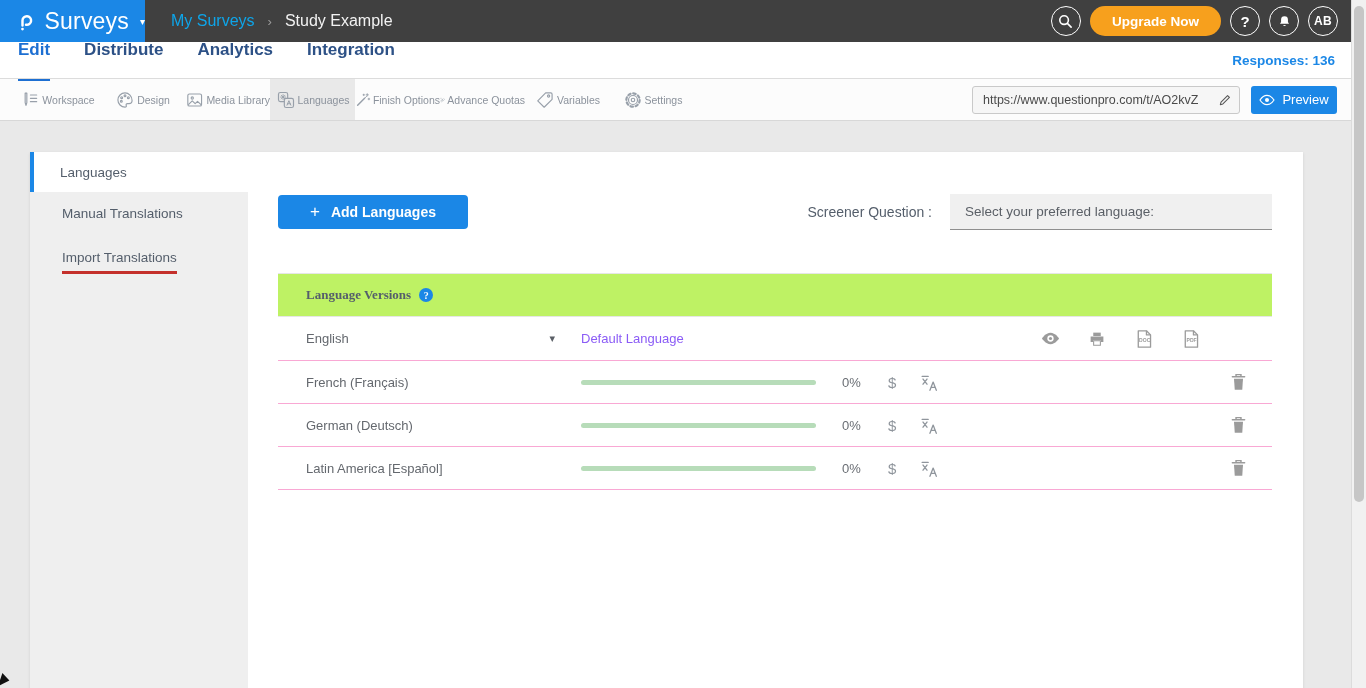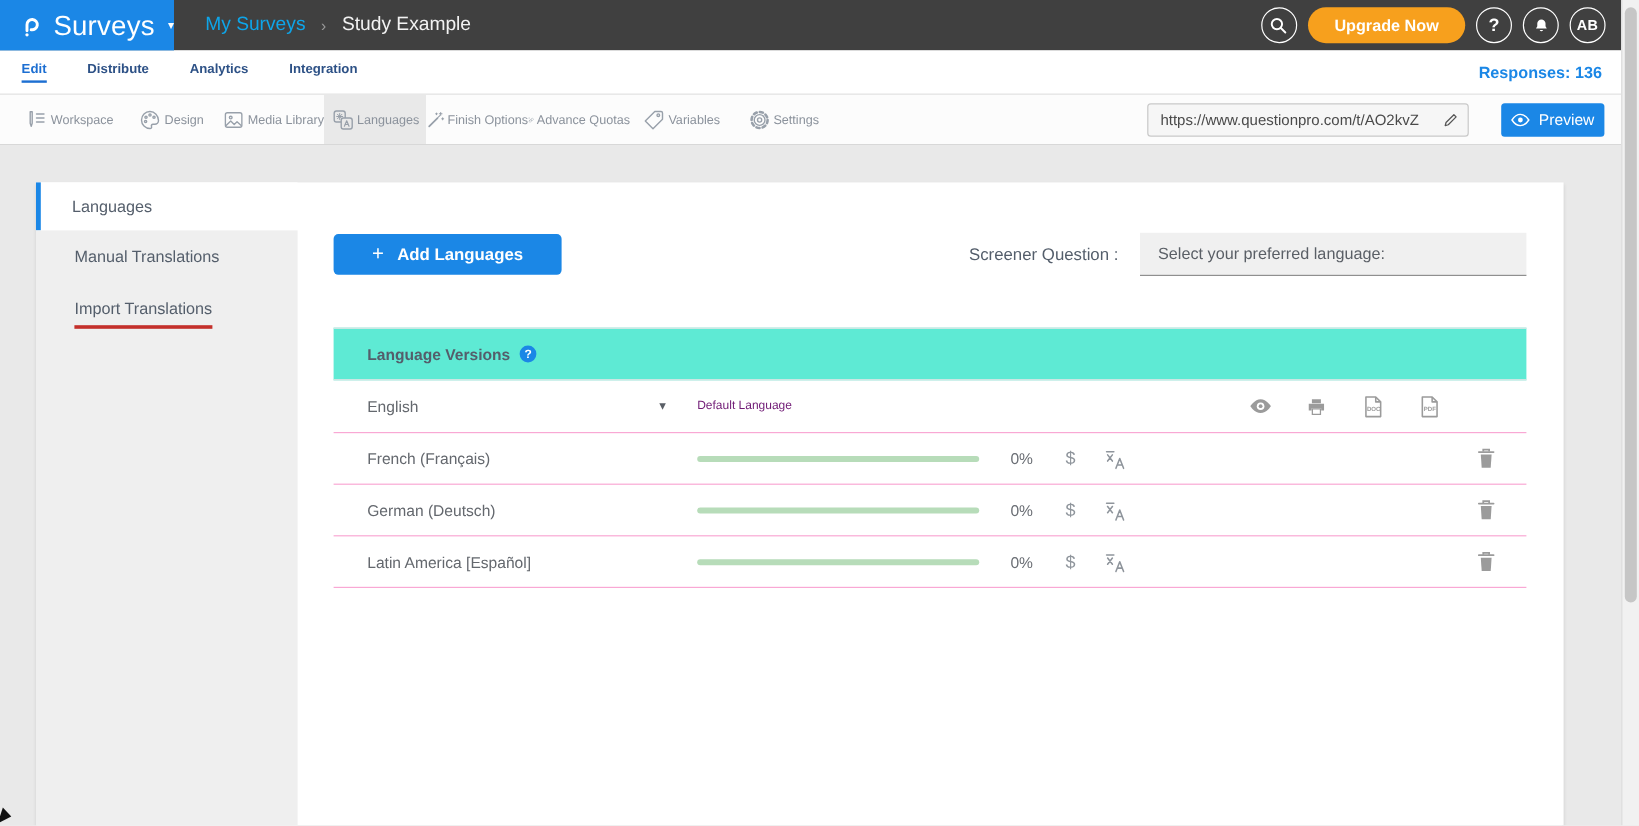--- a/index.html
+++ b/index.html
@@ -18,32 +18,32 @@
   .crumb-sep { color:#9a9a9a; font-size:13px; }
   .crumb-current { color:#f2f2f2; font-size:16px; }
   .top-actions { margin-left:auto; margin-right:13px; display:flex; align-items:center; gap:9px; }
   .circle-btn { width:30px; height:30px; border-radius:50%; border:1.6px solid #fff; background:transparent; color:#fff; display:flex; align-items:center; justify-content:center; cursor:pointer; font-family:inherit; }
   .circle-btn.help { font-size:15px; font-weight:700; }
   .circle-btn.avatar { font-size:12px; font-weight:700; letter-spacing:.3px; }
   .upgrade-btn { height:30px; border:none; border-radius:15px; background:#f7a01d; color:#fff; font-size:13.5px; font-weight:700; padding:0 22px; cursor:pointer; font-family:inherit; }
 
   
   .tabbar { height:37px; background:#fff; border-bottom:1px solid #dcdcdc; display:flex; align-items:center; padding-left:18px; }
-  .tab { font-size:11px; font-weight:700; color:#2d5186; margin-right:34px; padding-bottom:3px; border-bottom:2px solid transparent; cursor:pointer; }
+  .tab { font-size:17px; font-weight:700; color:#2d5186; margin-right:34px; padding-bottom:19px; border-bottom:2px solid transparent; cursor:pointer; }
   .tab.active { color:#1d6fd2; border-bottom-color:#1d6fd2; }
   .responses { margin-left:auto; margin-right:16px; color:#1b87e6; font-size:13.5px; font-weight:700; }
 
   
   .toolbar { height:42px; background:#fcfcfc; border-bottom:1px solid #d8d8d8; display:flex; align-items:center; }
   .tool-items { display:flex; padding-left:15px; height:100%; }
   .tool-item { width:85px; height:100%; display:flex; flex-direction:row; align-items:center; justify-content:center; gap:2px; cursor:pointer; }
   .tool-item.active { background:#e9e9e9; }
   .tool-item svg { width:20px; height:20px; stroke:#98a0aa; fill:none; stroke-width:1.4; stroke-linecap:round; stroke-linejoin:round; }
   .tool-label { font-size:10.5px; color:#8b929c; white-space:nowrap; }
-  .toolbar-right { margin-left:auto; margin-right:14px; display:flex; align-items:center; gap:27px; }
+  .toolbar-right { margin-left:auto; margin-right:14px; display:flex; align-items:center; gap:11px; }
   .url-box { width:268px; height:28px; background:#f6f6f6; border:1px solid #c9c9c9; border-radius:3px; display:flex; align-items:center; }
   .url-box input { flex:1; min-width:0; border:none; background:transparent; font-size:12.5px; color:#4a4a4a; padding:0 4px 0 10px; outline:none; font-family:inherit; }
   .url-edit { width:28px; height:100%; display:flex; align-items:center; justify-content:center; cursor:pointer; }
   .preview-btn { width:86px; height:28px; background:#1b87e6; border:none; border-radius:3px; color:#fff; font-size:13px; display:flex; align-items:center; justify-content:center; gap:7px; cursor:pointer; font-family:inherit; }
 
   
   .content { position:relative; height:567px; background:#e9e9e9; overflow:hidden; }
   .card { position:absolute; left:30px; top:31px; width:1273px; height:600px; background:#fff; box-shadow:0 1px 3px rgba(0,0,0,.10); display:flex; }
   .side { width:218px; display:flex; flex-direction:column; }
   .side-active { height:40px; border-left:4px solid #1b87e6; background:#fff; display:flex; align-items:center; padding-left:26px; font-size:13.5px; color:#545e6b; cursor:pointer; }
@@ -55,28 +55,28 @@
   .main { flex:1; padding:0 31px 0 30px; }
   .main-top { margin-top:42px; display:flex; align-items:center; }
   .add-btn { width:190px; height:34px; background:#1b87e6; border:none; border-radius:4px; color:#fff; font-size:14px; font-weight:700; display:flex; align-items:center; justify-content:center; gap:11px; cursor:pointer; font-family:inherit; }
   .add-btn .plus { font-size:17px; font-weight:400; }
   .screener { margin-left:auto; display:flex; align-items:center; gap:18px; }
   .screener-label { font-size:14px; color:#545e6b; }
   .screener-box { width:322px; height:36px; background:#f0f0f0; border-bottom:1px solid #8f8f8f; display:flex; align-items:center; padding-left:15px; font-size:13.5px; color:#5a5f66; cursor:pointer; }
 
   .table { margin-top:43px; }
   .trow { display:flex; align-items:center; height:43px; border-bottom:1px solid #f9a8d4; }
-  .trow.thead { height:44px; background:#5eead4; border-top:1px solid #e6e6e6; border-bottom:1px solid #e6e6e6; font-size:13px; font-weight:700; color:#545e6b; }
+  .trow.thead { height:44px; background:#bef264; border-top:1px solid #e6e6e6; border-bottom:1px solid #e6e6e6; font-size:13px; font-weight:700; color:#545e6b;font-family:Liberation Serif, serif; }
   .trow.default-row { height:44px; }
   .col1 { width:303px; padding-left:28px; display:flex; align-items:center; }
   .col2 { flex:1; display:flex; align-items:center; }
   .help-circle { width:14px; height:14px; border-radius:50%; background:#1b87e6; color:#fff; font-size:10px; font-weight:700; display:inline-flex; align-items:center; justify-content:center; margin-left:8px; cursor:pointer; }
   .lang-name { font-size:13px; color:#64686e; }
   .dd-caret { margin-left:auto; margin-right:26px; color:#5a5f66; font-size:11px; cursor:pointer; }
-  .default-status { font-size:10px; color:#701a75; }
+  .default-status { font-size:13px; color:#8b5cf6; }
   .doc-icons { margin-left:auto; margin-right:71px; display:flex; align-items:center; gap:27px; }
   .doc-icons .ic { width:20px; height:20px; display:flex; align-items:center; justify-content:center; cursor:pointer; }
   .progress-track { width:235px; height:5px; border-radius:3px; background:#b7dcb9; position:relative; overflow:hidden; }
   .progress-fill { height:100%; background:#5cb85c; }
   .pct { margin-left:26px; width:24px; font-size:13px; color:#6a6e74; }
   .dollar { margin-left:22px; font-size:15px; color:#8f959c; cursor:pointer; }
   .translate-ic { margin-left:24px; cursor:pointer; display:flex; }
   .trash { margin-left:auto; margin-right:26px; cursor:pointer; display:flex; }
 
   

